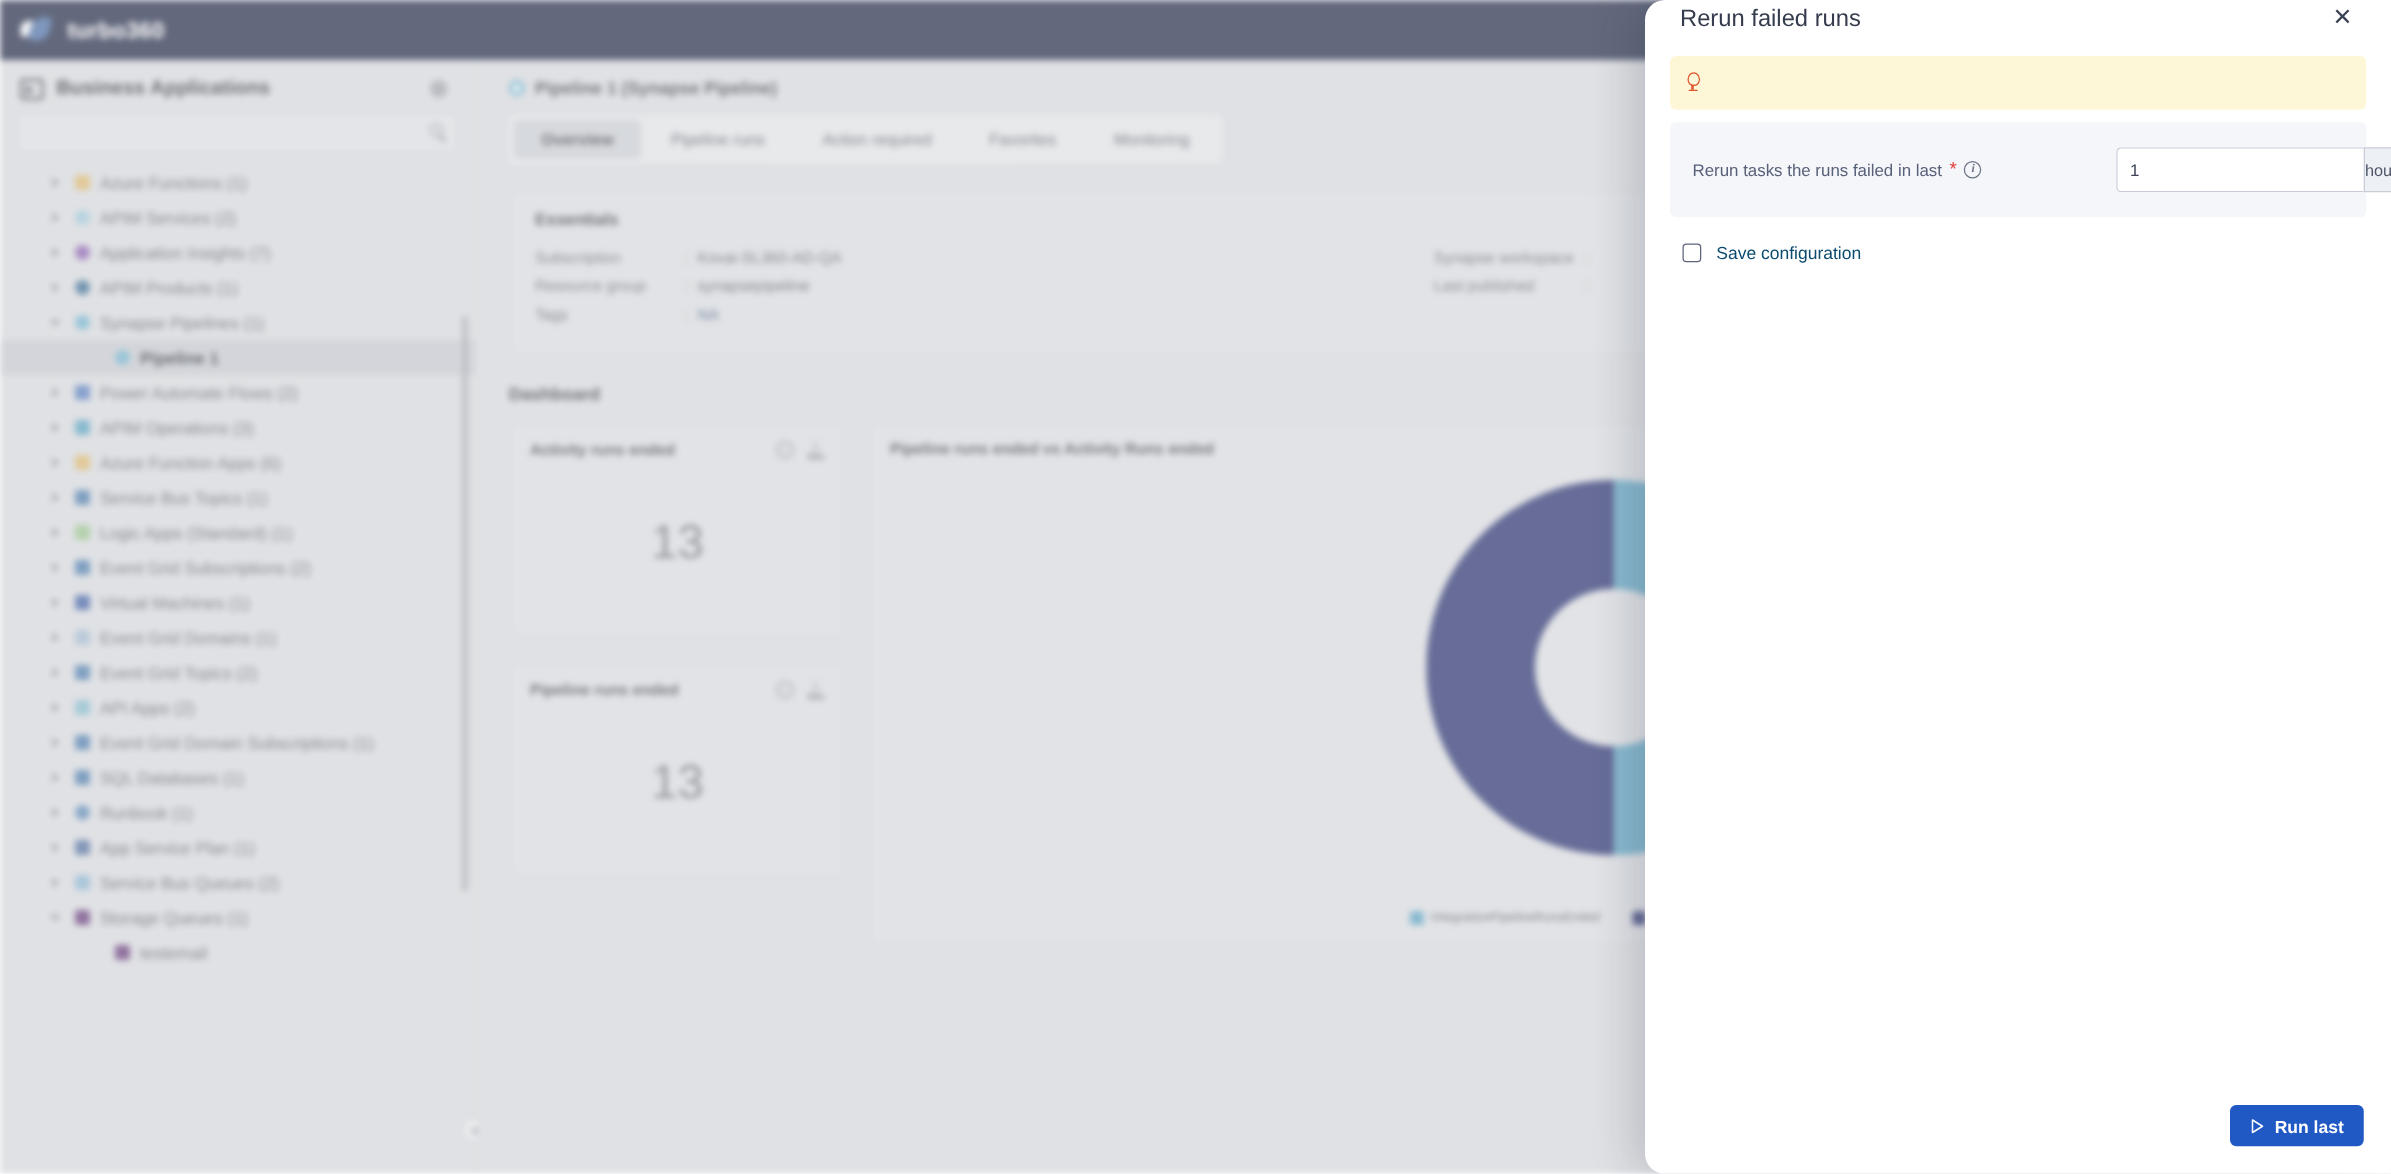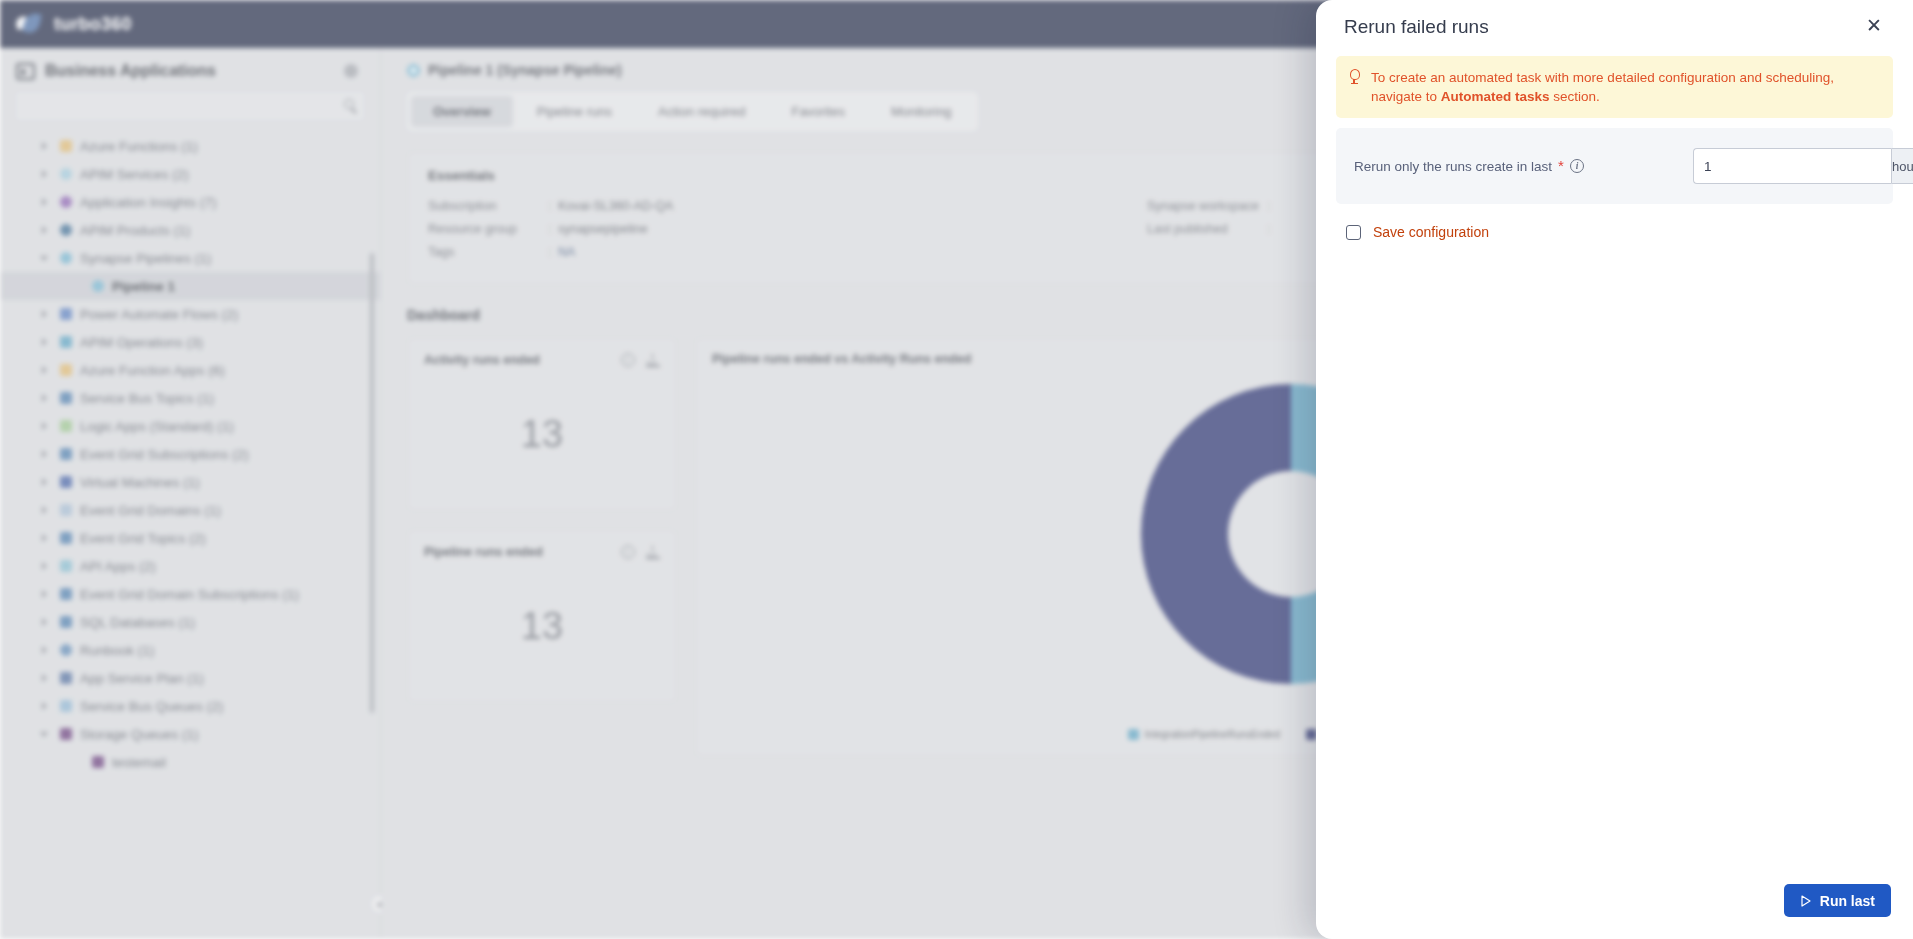--- a/index.html
+++ b/index.html
@@ -166,21 +166,21 @@
 
   
   .overlay { position:absolute; inset:0; background:rgba(255,255,255,0.14); }
   .panel {
     position:absolute; top:0; right:0; width:597px; height:939px;
     background:#ffffff; border-top-left-radius:16px; border-bottom-left-radius:16px;
     box-shadow:-10px 0 34px rgba(20,28,55,0.18);
     display:flex; flex-direction:column;
   }
   .panel-head {
-    padding:16px 28px 10px 28px; display:flex; align-items:center;
+    padding:5px 28px 10px 28px; display:flex; align-items:center;
   }
   .panel-title { font-size:19px; color:#353c4d; font-weight:400; flex:1; }
   .close-x {
     width:22px; height:22px; color:#3b4254; font-size:19px; line-height:20px;
     text-align:center; cursor:pointer; font-family:"Liberation Sans", sans-serif;
   }
   .panel-body { flex:1; padding:8px 20px 0 20px; overflow:auto; }
 
   .tip {
     background:#fdf7d7; border-radius:5px; padding:12px 14px 12px 12px;
@@ -214,21 +214,21 @@
     font-family:"Liberation Sans", sans-serif; outline:none; background:#fff;
   }
   .unit {
     width:56px; height:36px; background:#edf0f4; border:1px solid #c7ccd6;
     border-radius:0 4px 4px 0; display:flex; align-items:center; justify-content:center;
     font-size:13px; color:#4f5668;
   }
 
   .checkbox-row { display:flex; align-items:center; gap:12px; margin:20px 4px 0 10px; }
   .cbox { width:15px; height:15px; border:1.6px solid #5c6478; border-radius:3px; background:#fff; }
-  .cbox-label { font-size:14px; color:#c2410c;text-align:right; }
+  .cbox-label { font-size:14px; color:#0c4a6e;text-align:right; }
 
   .panel-foot {
     padding:0 22px 22px 22px; display:flex; justify-content:flex-end; align-items:center;
   }
   .btn-run {
     background:#2059c4; color:#fff; border:none; border-radius:5px;
     height:33px; padding:0 16px; font-size:14px; font-weight:700;
     display:flex; align-items:center; gap:8px; cursor:pointer;
     font-family:"Liberation Sans", sans-serif;
   }
@@ -496,26 +496,25 @@
   </div>
 
   <div class="panel-body">
 
     <div class="tip">
       <span class="bulb">
         <span class="glass"></span>
           <span class="stem"></span>
           <span class="base"></span>
       </span>
-      <div class="tip-text"><span>To create an automated task with more detailed configuration and scheduling, navigate to </span><b>Automated tasks</b><span> section.</span></div>
     </div>
 
     <div class="field-row">
       <div class="field-label">
-        <span>Rerun only the runs create in last</span>
+        <span>Rerun tasks the runs failed in last</span>
         <span class="req">*</span>
         <span class="info-c">i</span>
       </div>
       <div class="input-group">
         <input class="num-input" placeholder="" value="1" style="">
         <div class="unit">hours</div>
       </div>
     </div>
 
     <div class="checkbox-row">

